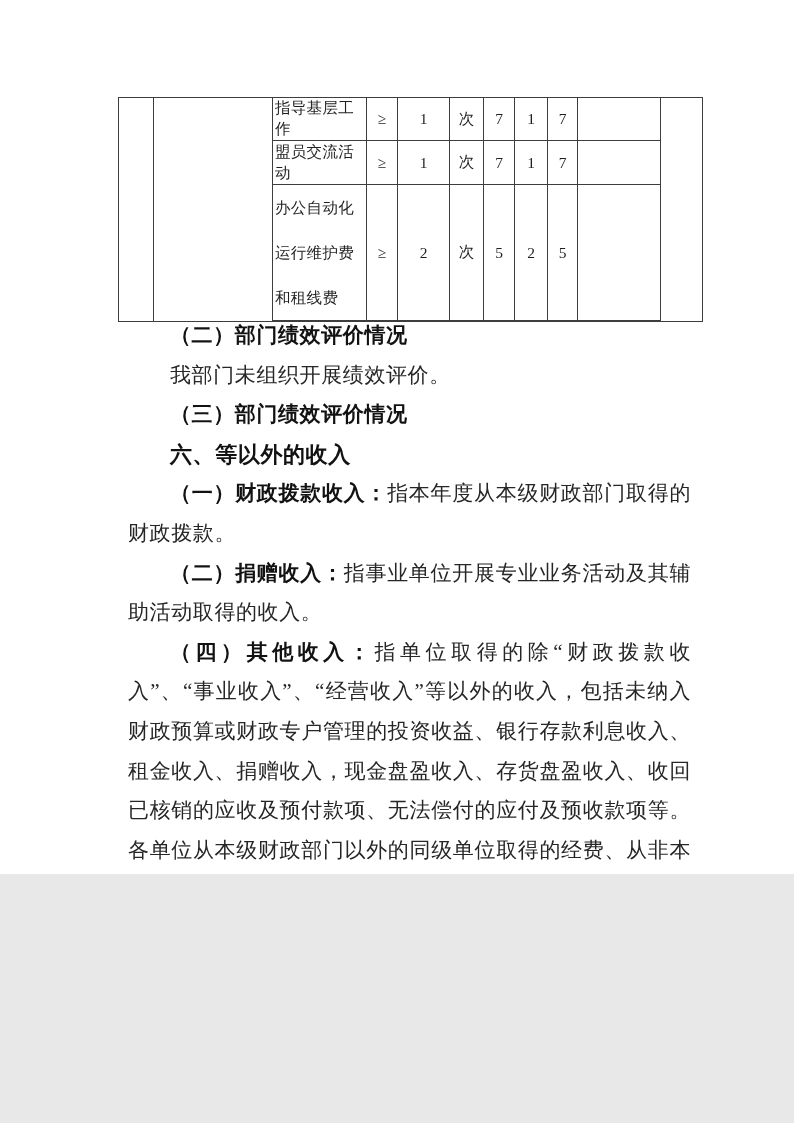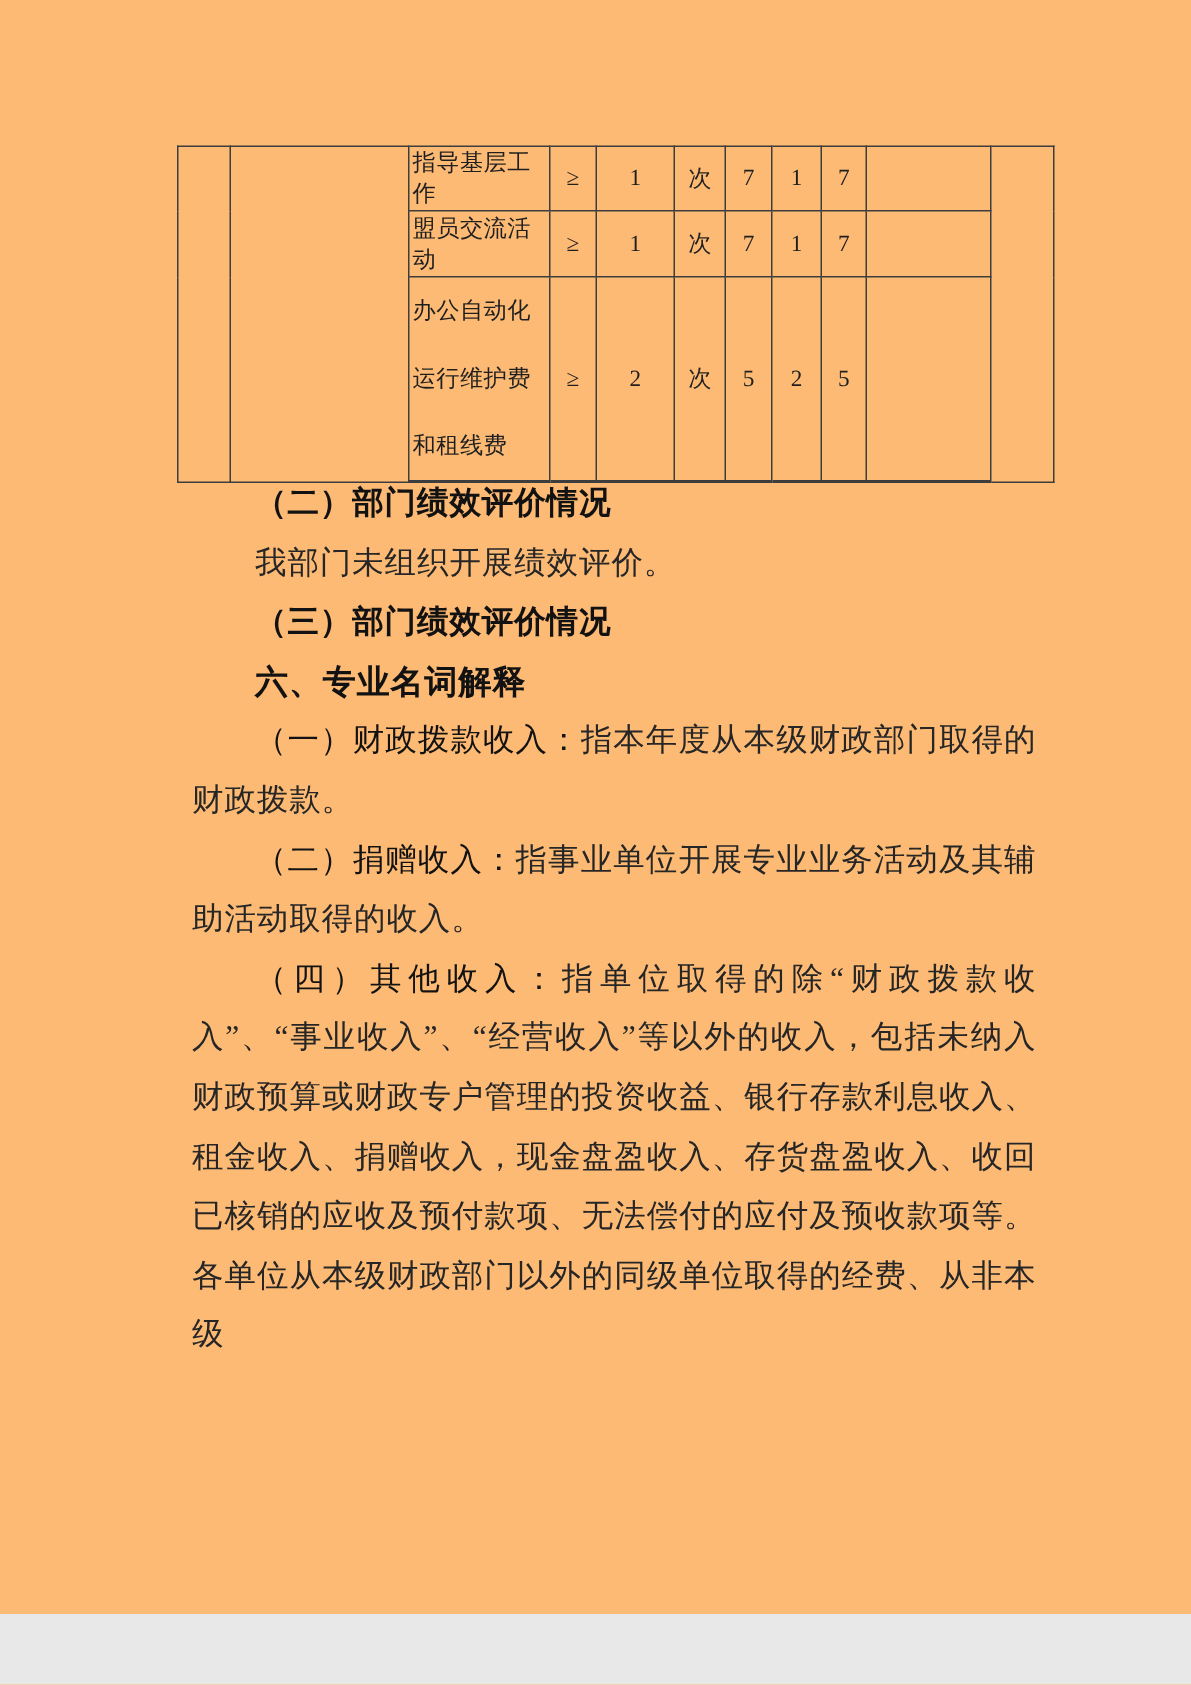--- a/index.html
+++ b/index.html
@@ -1,20 +1,20 @@
 <!DOCTYPE html>
 <html><head>
 <meta charset="utf-8">
 <style>
   html,body { margin:0; padding:0; background:#e8e8e8; }
   .page {
     position:relative;
-    width:794px; height:1076px;
+    width:794px; height:874px;
     margin:0 auto;
-    background:#fdba74;
+    background:#ffffff;
     overflow:hidden;
     font-family:"Liberation Serif","DejaVu Serif",serif;
   }
 
   
   table.ind-table {
     position:absolute; left:118px; top:97px;
     border-collapse:collapse; table-layout:fixed;
     width:585px;
     font-family:"Liberation Serif","DejaVu Serif",serif;
@@ -51,21 +51,21 @@
     letter-spacing:0.6px;
   }
   .content p { margin:0; text-indent:42px; }
   p.kai-h { font-weight:bold; color:#121212; }
   p.hei-h {
     font-weight:bold;
     font-family:"Liberation Sans","DejaVu Sans",sans-serif;
     font-size:22px;
     color:#121212;
   }
-  .run-label { font-weight:normal; color:#121212;margin-top:12px; }
+  .run-label { font-weight:bold; color:#121212;margin-top:12px; }
 </style>
 </head>
 <body>
 
 <div class="page">
 
   <table class="ind-table">
     <colgroup>
       <col style="width:35px">
         <col style="width:119px">
@@ -113,19 +113,19 @@
       <td>5</td>
       <td></td>
     </tr>
   </tbody>
     </table>
 
   <div class="content">
     <p class="kai-h">（二）部门绩效评价情况</p>
     <p>我部门未组织开展绩效评价。</p>
     <p class="kai-h">（三）部门绩效评价情况</p>
-    <p class="hei-h">六、专业名词解释</p>
+    <p class="hei-h">六、等以外的收入</p>
     <p><span class="run-label">（一）财政拨款收入：</span><span>指本年度从本级财政部门取得的财政拨款。</span></p>
     <p><span class="run-label">（二）捐赠收入：</span><span>指事业单位开展专业业务活动及其辅助活动取得的收入。</span></p>
     <p><span class="run-label">（四）其他收入：</span><span>指单位取得的除“财政拨款收入”、“事业收入”、“经营收入”等以外的收入，包括未纳入财政预算或财政专户管理的投资收益、银行存款利息收入、租金收入、捐赠收入，现金盘盈收入、存货盘盈收入、收回已核销的应收及预付款项、无法偿付的应付及预收款项等。各单位从本级财政部门以外的同级单位取得的经费、从非本级</span></p>
   </div>
 
 </div>
 
 </body></html>

